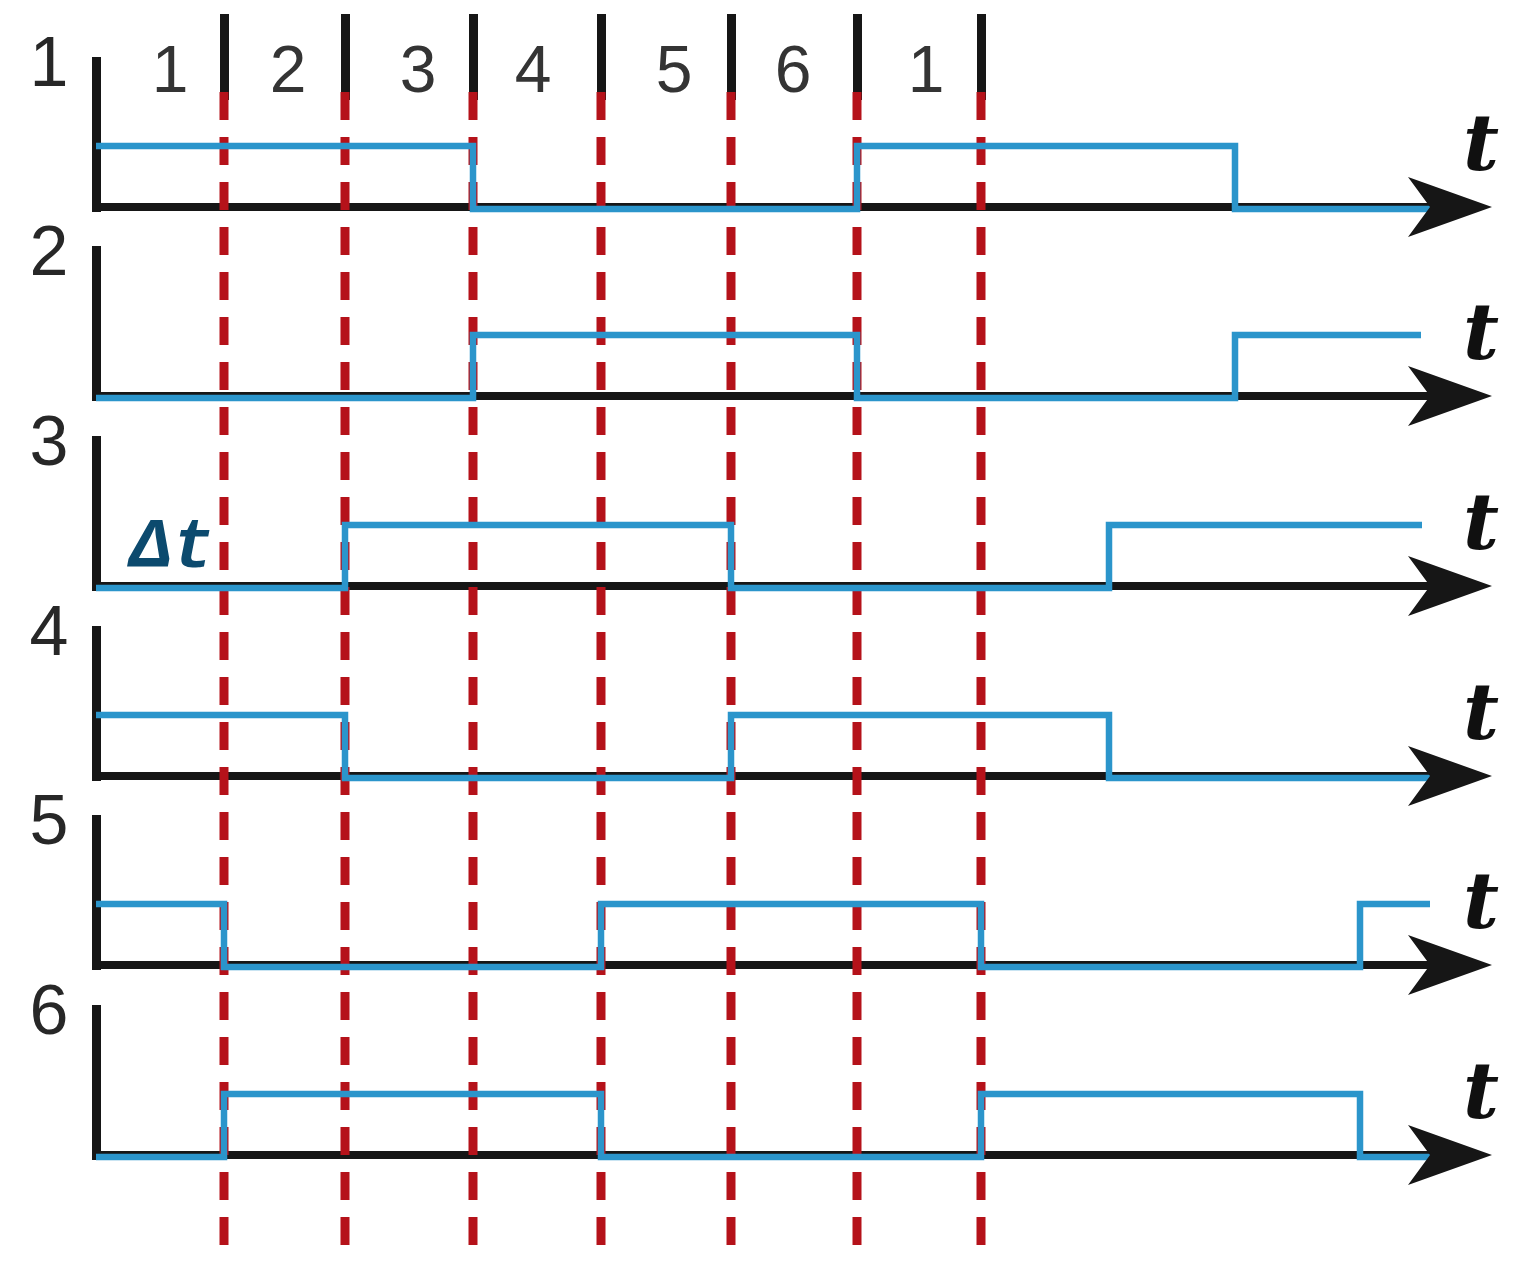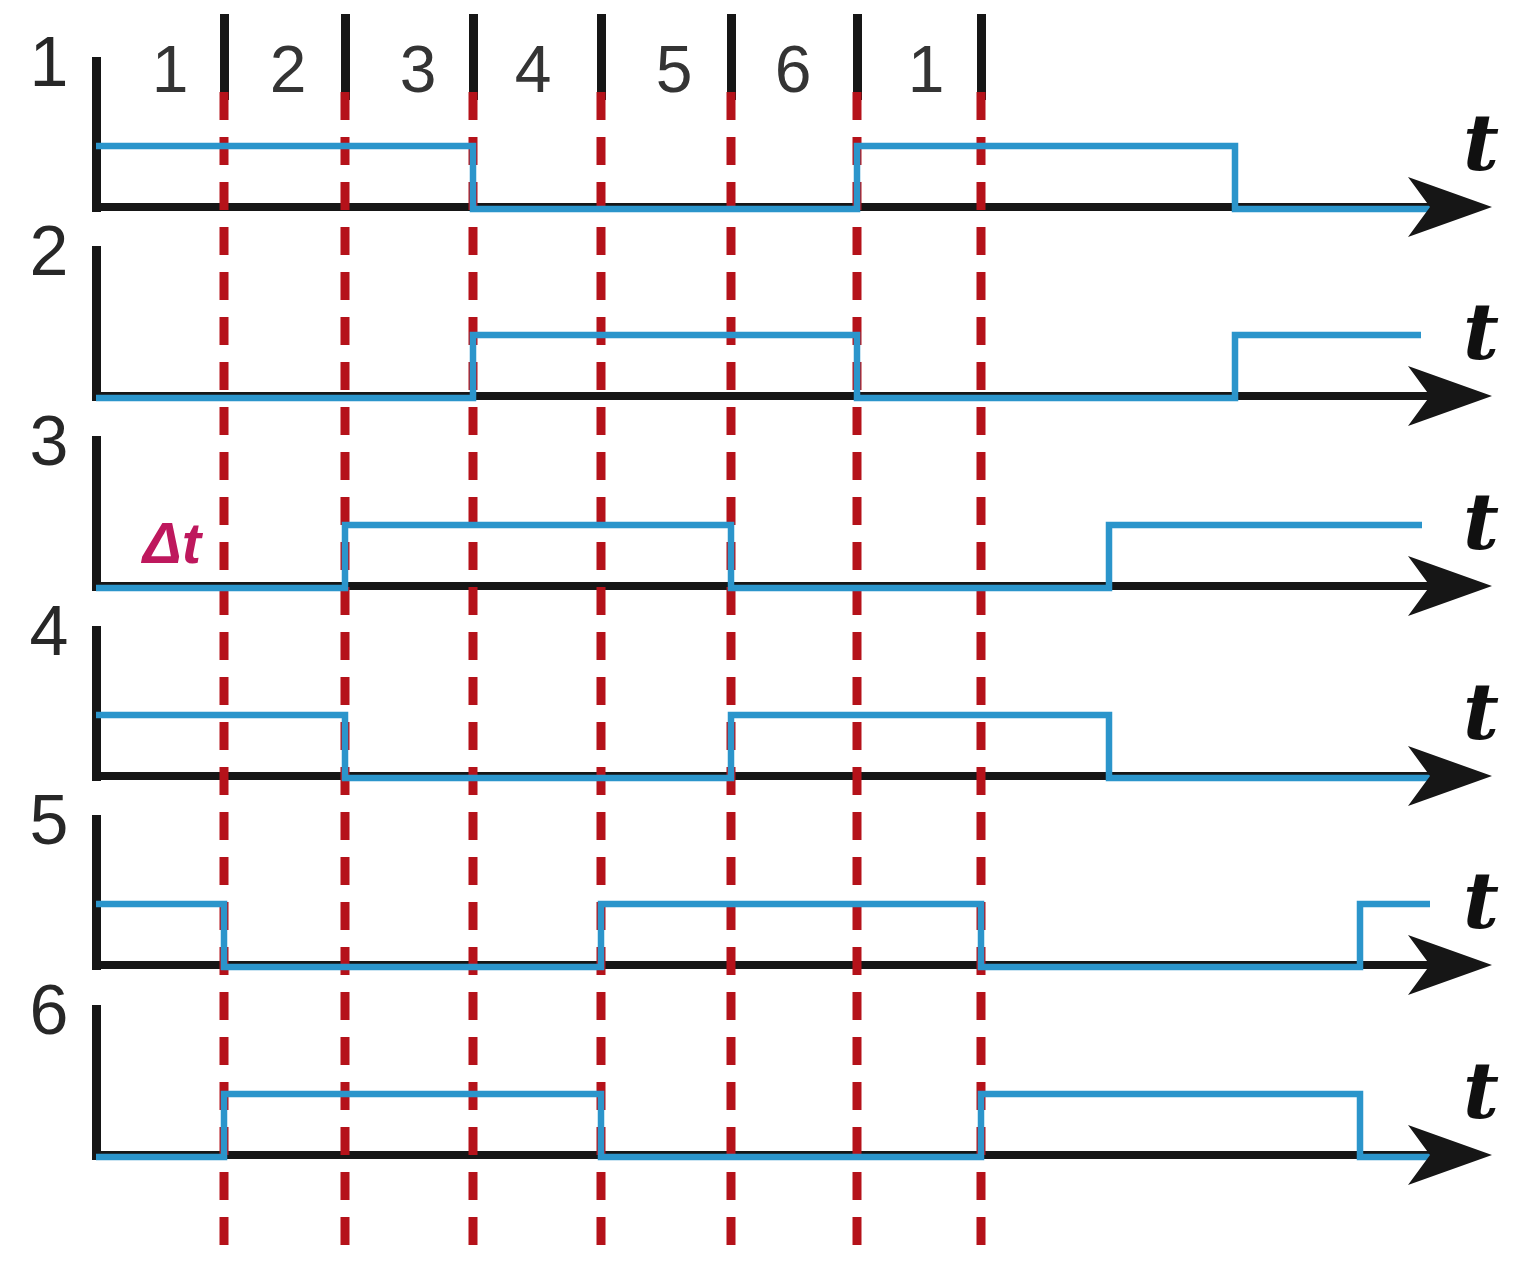--- a/index.html
+++ b/index.html
@@ -27,25 +27,25 @@
   .t-label{
     width:70px;
     font-family:"DejaVu Serif", serif;
     font-style:italic;
     font-weight:bold;
     font-size:78px;
     color:#101010;
   }
   .dt-label{
     width:120px;
-    font-family:Liberation Sans, sans-serif;
+    font-family:Liberation Mono, monospace;
     font-style:italic;
     font-weight:bold;
-    font-size:58px;
-    color:#be185d;
+    font-size:70px;
+    color:#0c4a6e;
   }
 </style>
 </head>
 <body>
 
 <div class="stage">
   <svg width="1524" height="1273" viewBox="0 0 1524 1273">
       <rect x="92" y="57" width="9" height="155" fill="#161616"></rect>
       <rect x="92" y="203" width="1370" height="8" fill="#161616"></rect>
       <rect x="92" y="246" width="9" height="155" fill="#161616"></rect>

